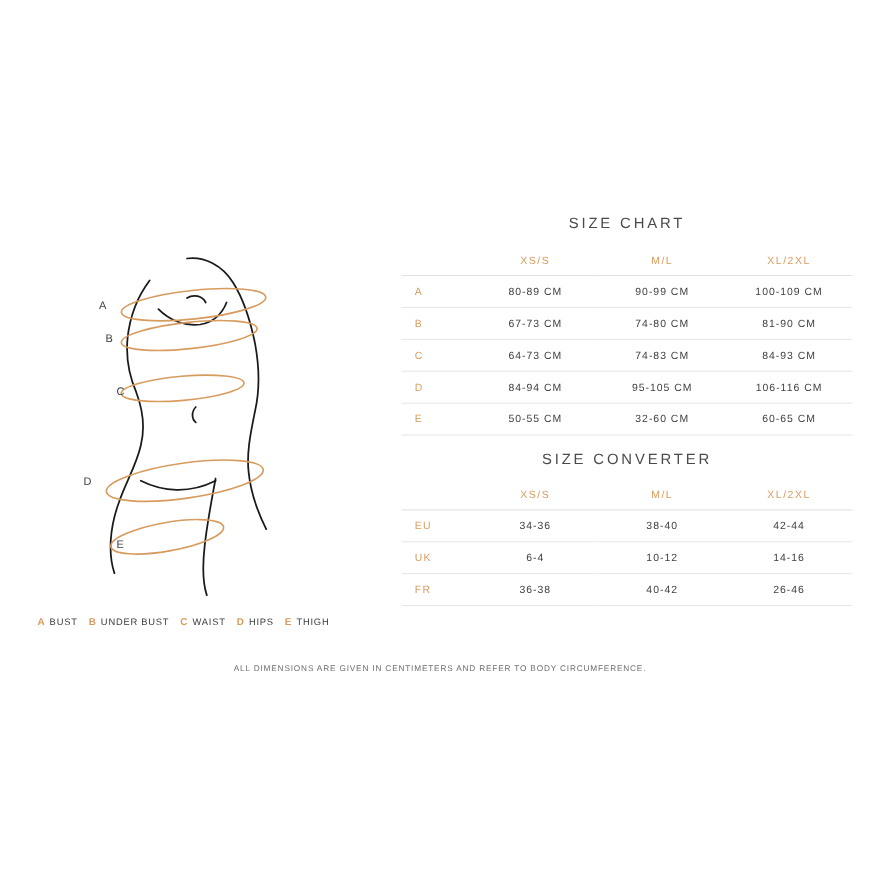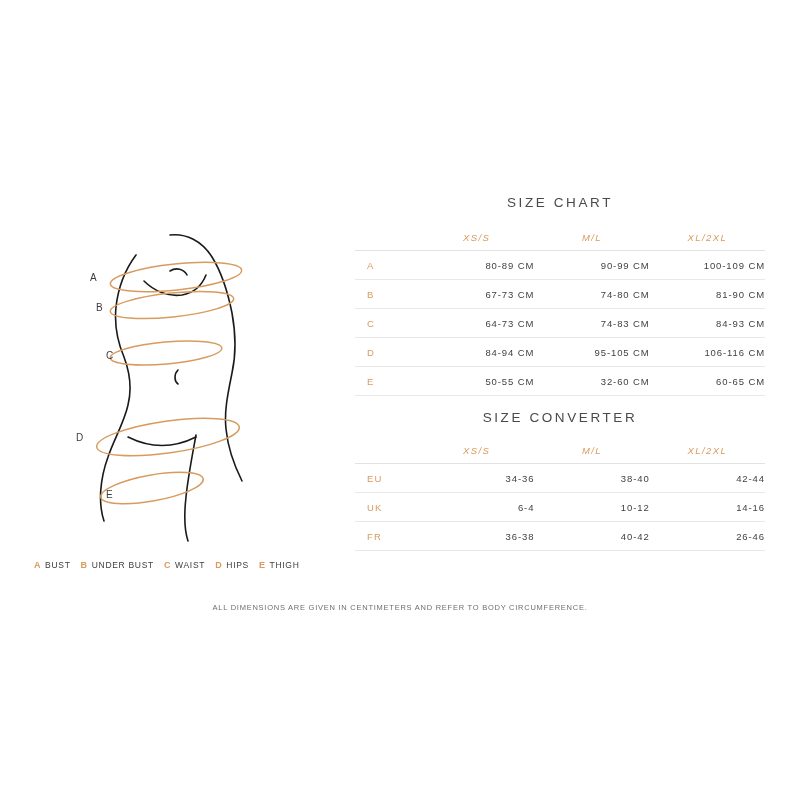--- a/index.html
+++ b/index.html
@@ -59,21 +59,21 @@
   }
   .legend-label {
     color: #3c3c3c;
     font-size: 8.5px;
     letter-spacing: 0.7px;
   }
 
   
   .tables {
     position: absolute;
-    left: 355px;
+    left: 365px;
     top: 195px;
     width: 410px;
   }
   .table-title {
     text-align: center;
     font-size: 13.5px;
     letter-spacing: 2.6px;
     color: #4a4a4a;
     font-weight: 400;
     margin: 0 0 14px 0;
@@ -98,35 +98,34 @@
     border-bottom: 1px solid #e8e8e8;
   }
   table.chart tbody tr:last-child td {
     border-bottom: 1px solid #e8e8e8;
   }
   .col-head {
     color: #d89b5e;
     font-size: 9.5px;
     letter-spacing: 1.4px;
     text-align: center;
-    font-style: italic;
   }
   .row-head {
     color: #d89b5e;
     font-size: 9.5px;
     letter-spacing: 1.2px;
     text-align: left;
     padding-left: 12px !important;
     width: 62px;
   }
   .cell {
     color: #3f3f3f;
     font-size: 9.5px;
     letter-spacing: 0.9px;
-    text-align: right;
+    text-align: center;
   }
 
   .converter-wrap { margin-top: 14px; }
   .converter-wrap .table-title { margin-bottom: 12px; }
 
   .footnote {
     position: absolute;
     left: 0;
     top: 603px;
     width: 800px;

